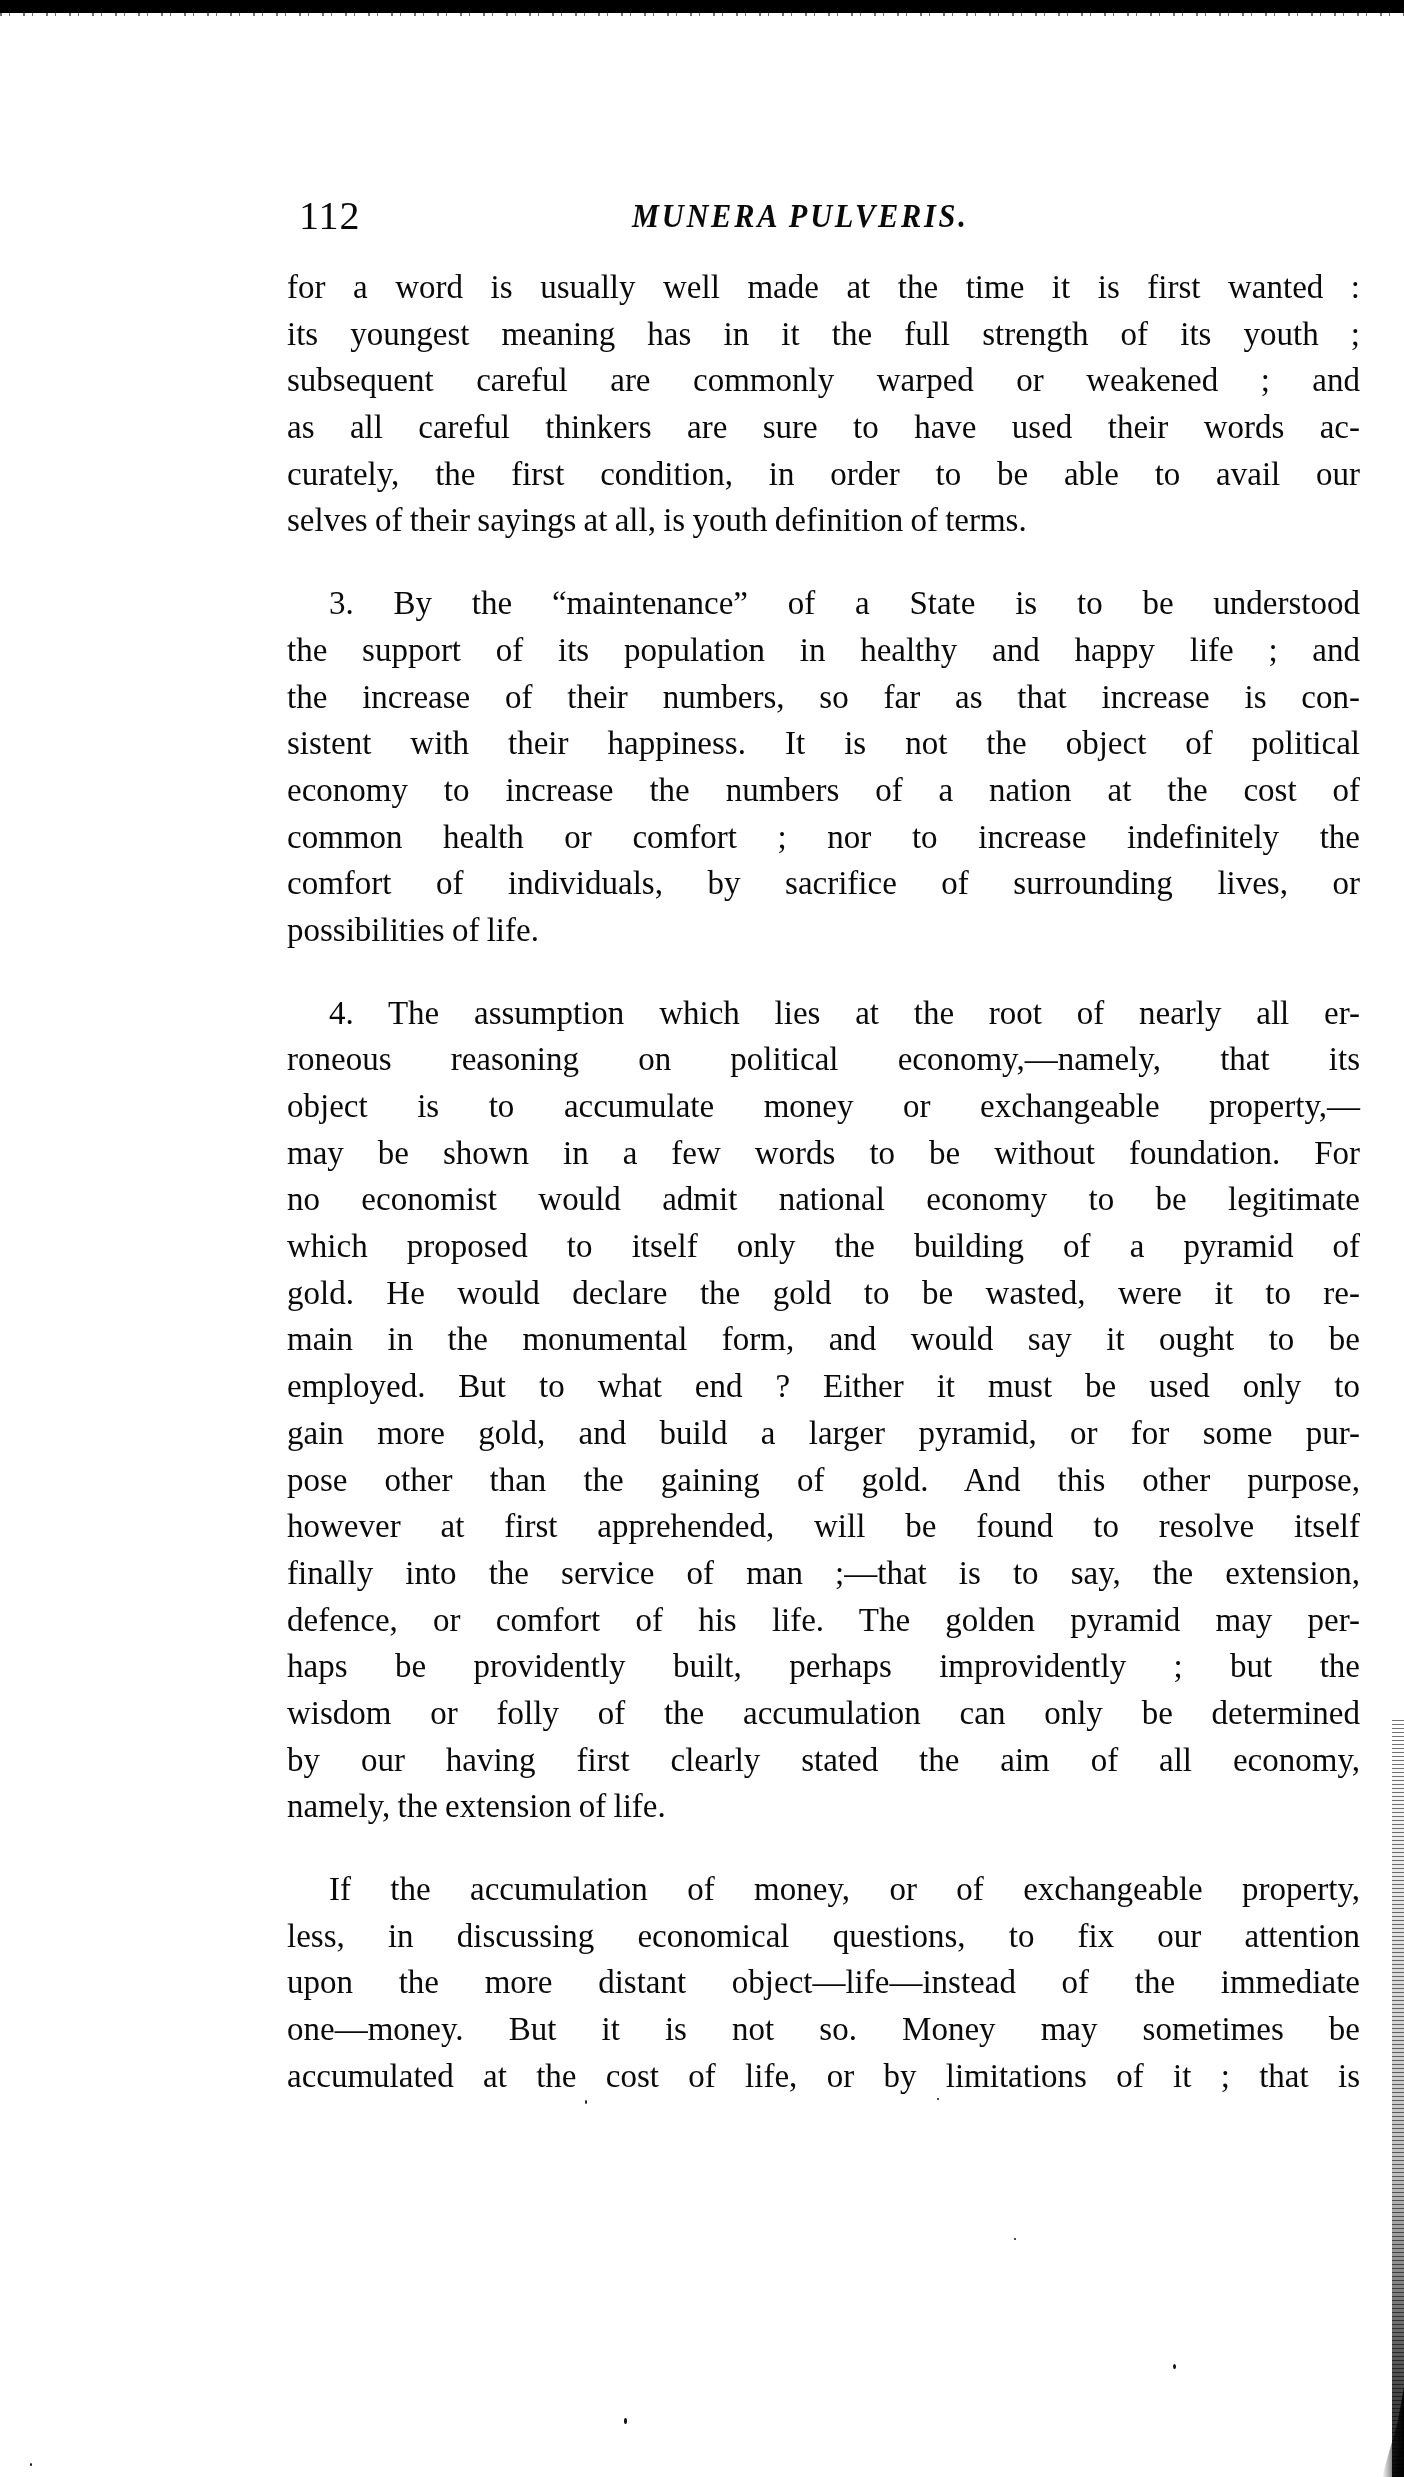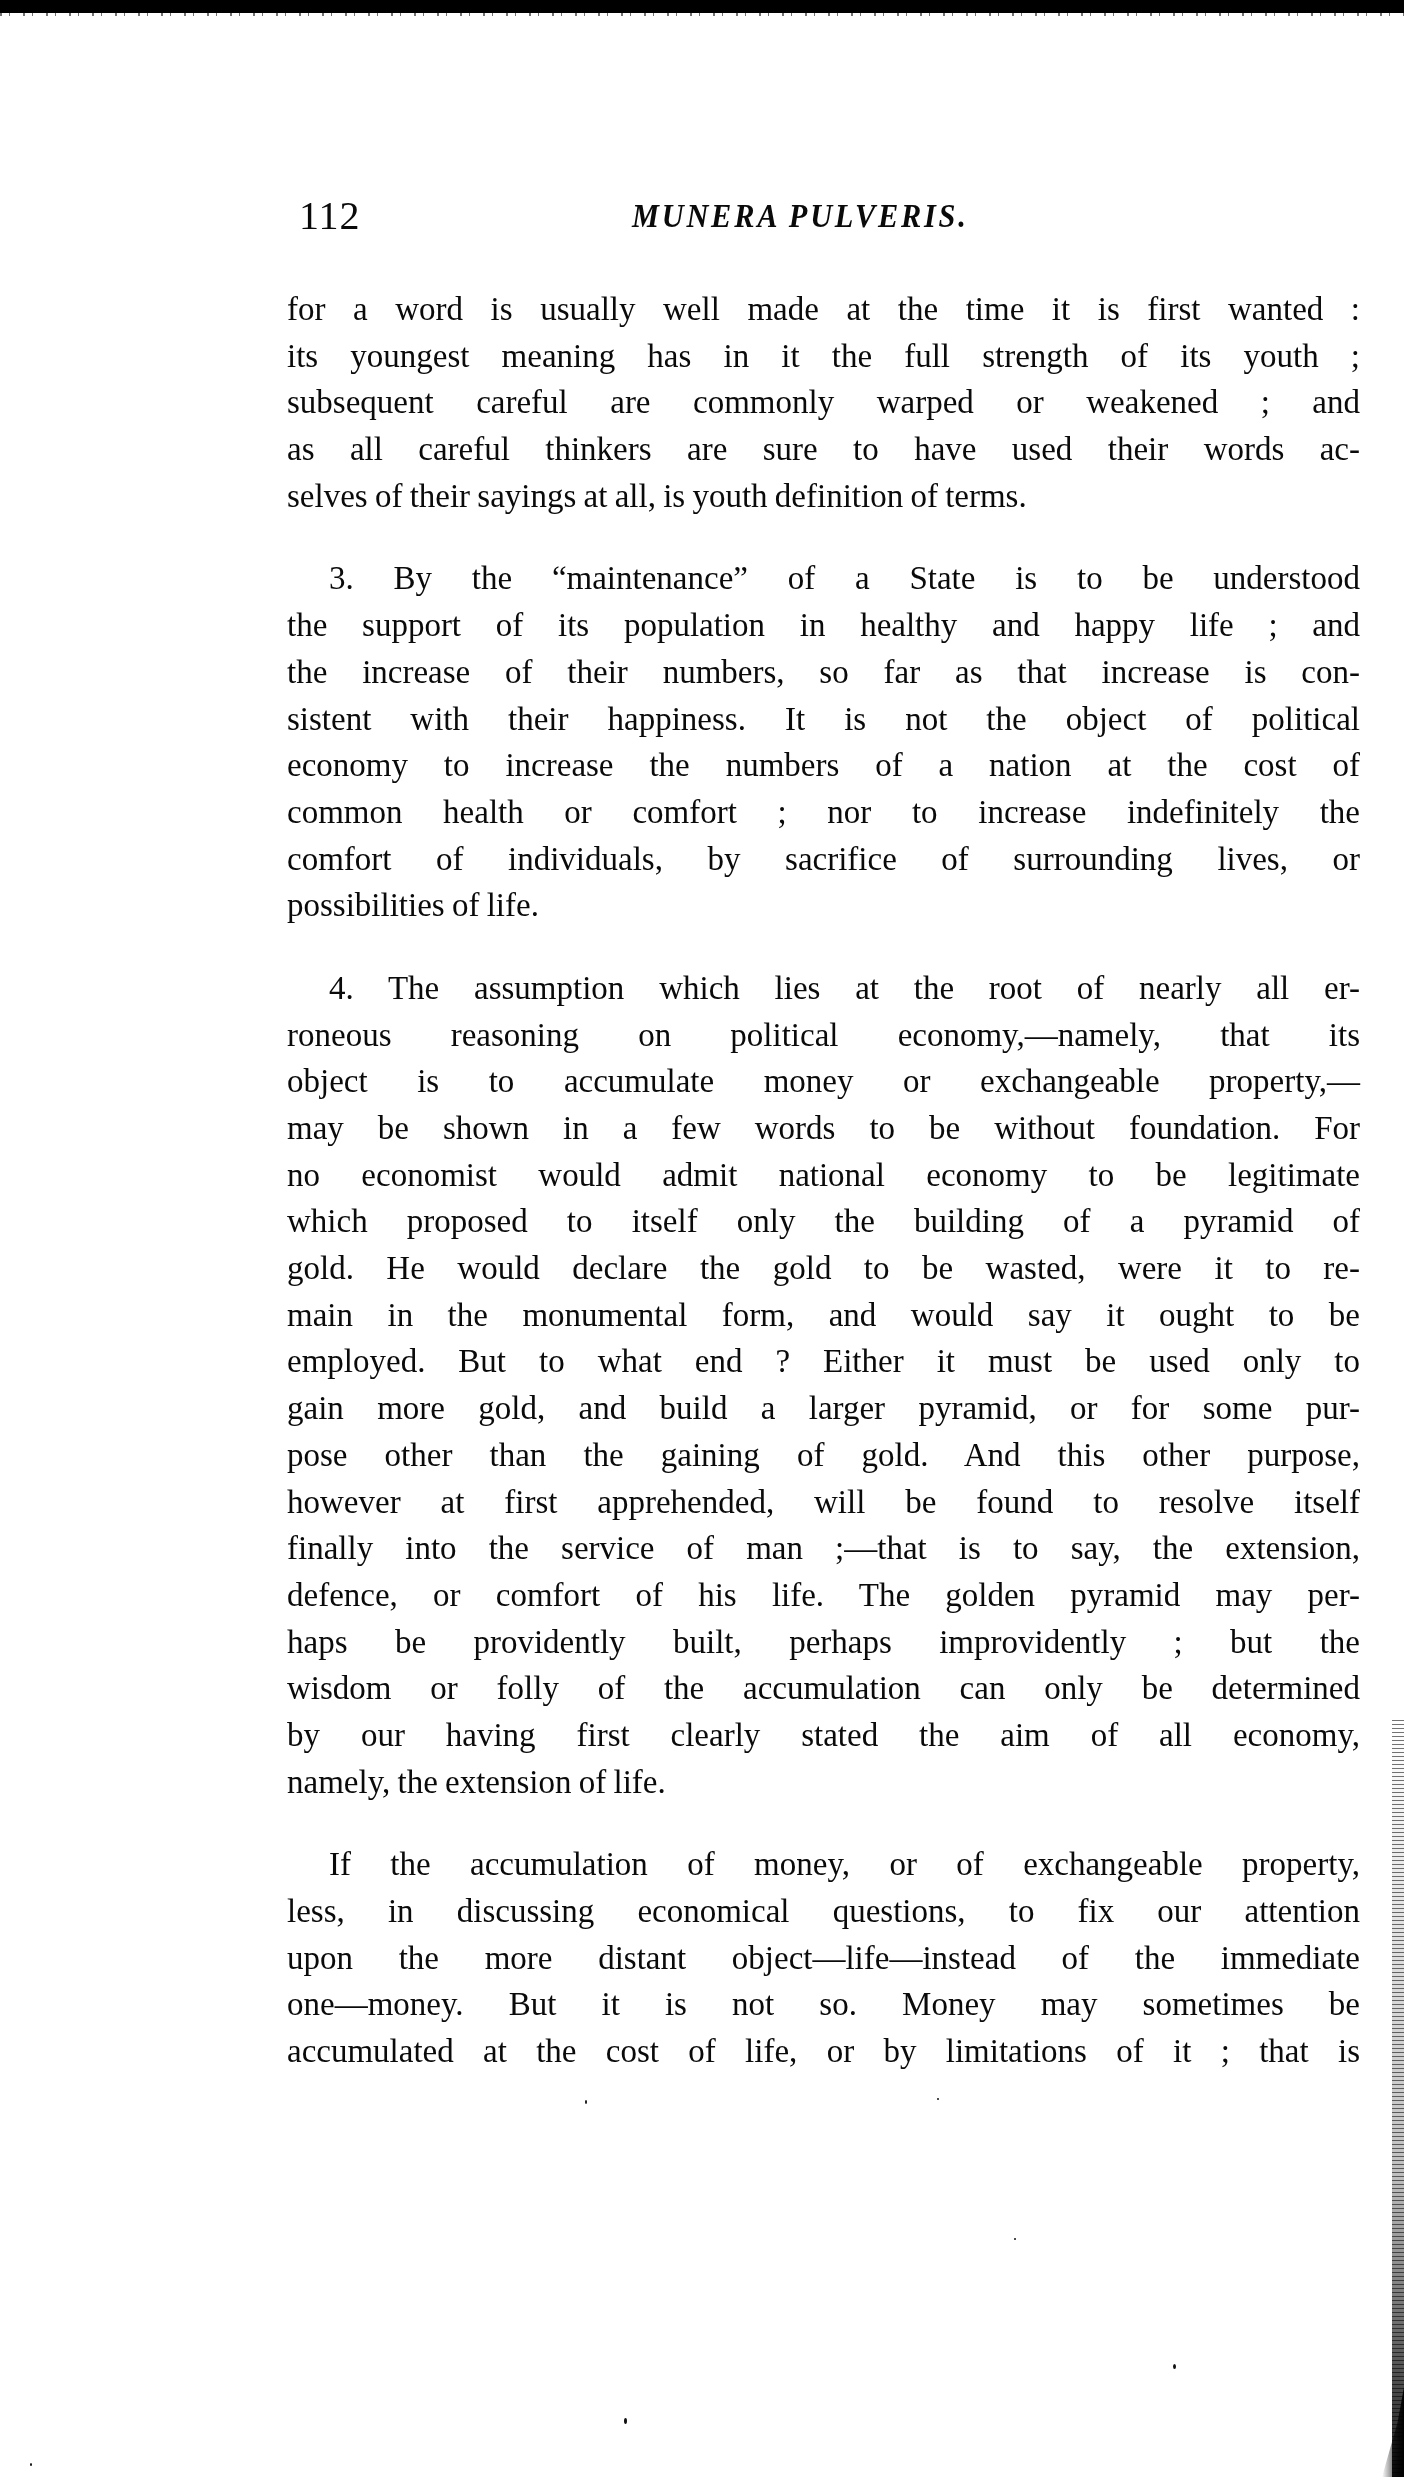--- a/index.html
+++ b/index.html
@@ -56,21 +56,21 @@
     font-size: 33px;
     line-height: 40px;
     font-style: italic;
     font-weight: bold;
     letter-spacing: 3px;
     transform: scaleX(0.92);
     transform-origin: left center;
   }
   .body-text {
     position: absolute;
-    top: 286px;
+    top: 264px;
     left: 0;
     width: 1073px;
   }
   .line {
     display: block;
     height: 46.7px;
     line-height: 46.7px;
     font-size: 33px;
     text-align: justify;
     text-align-last: justify;
@@ -117,20 +117,21 @@
     <span class="running-title">MUNERA PULVERIS.</span>
   </div>
 
   <div class="body-text">
 
     <div>
       <span class="line">for a word is usually well made at the time it is first wanted :</span>
       <span class="line">its youngest meaning has in it the full strength of its youth ;</span>
       <span class="line">subsequent careful are commonly warped or weakened ; and</span>
       <span class="line">as all careful thinkers are sure to have used their words ac-</span>
+      <span class="line">curately, the first condition, in order to be able to avail our</span>
       <span class="line last">selves of their sayings at all, is youth definition of terms.</span>
     </div>
 
     <div>
       <span class="line indent">3. By the “maintenance” of a State is to be understood</span>
       <span class="line">the support of its population in healthy and happy life ; and</span>
       <span class="line">the increase of their numbers, so far as that increase is con-</span>
       <span class="line">sistent with their happiness.  It is not the object of political</span>
       <span class="line">economy to increase the numbers of a nation at the cost of</span>
       <span class="line">common health or comfort ; nor to increase indefinitely the</span>

